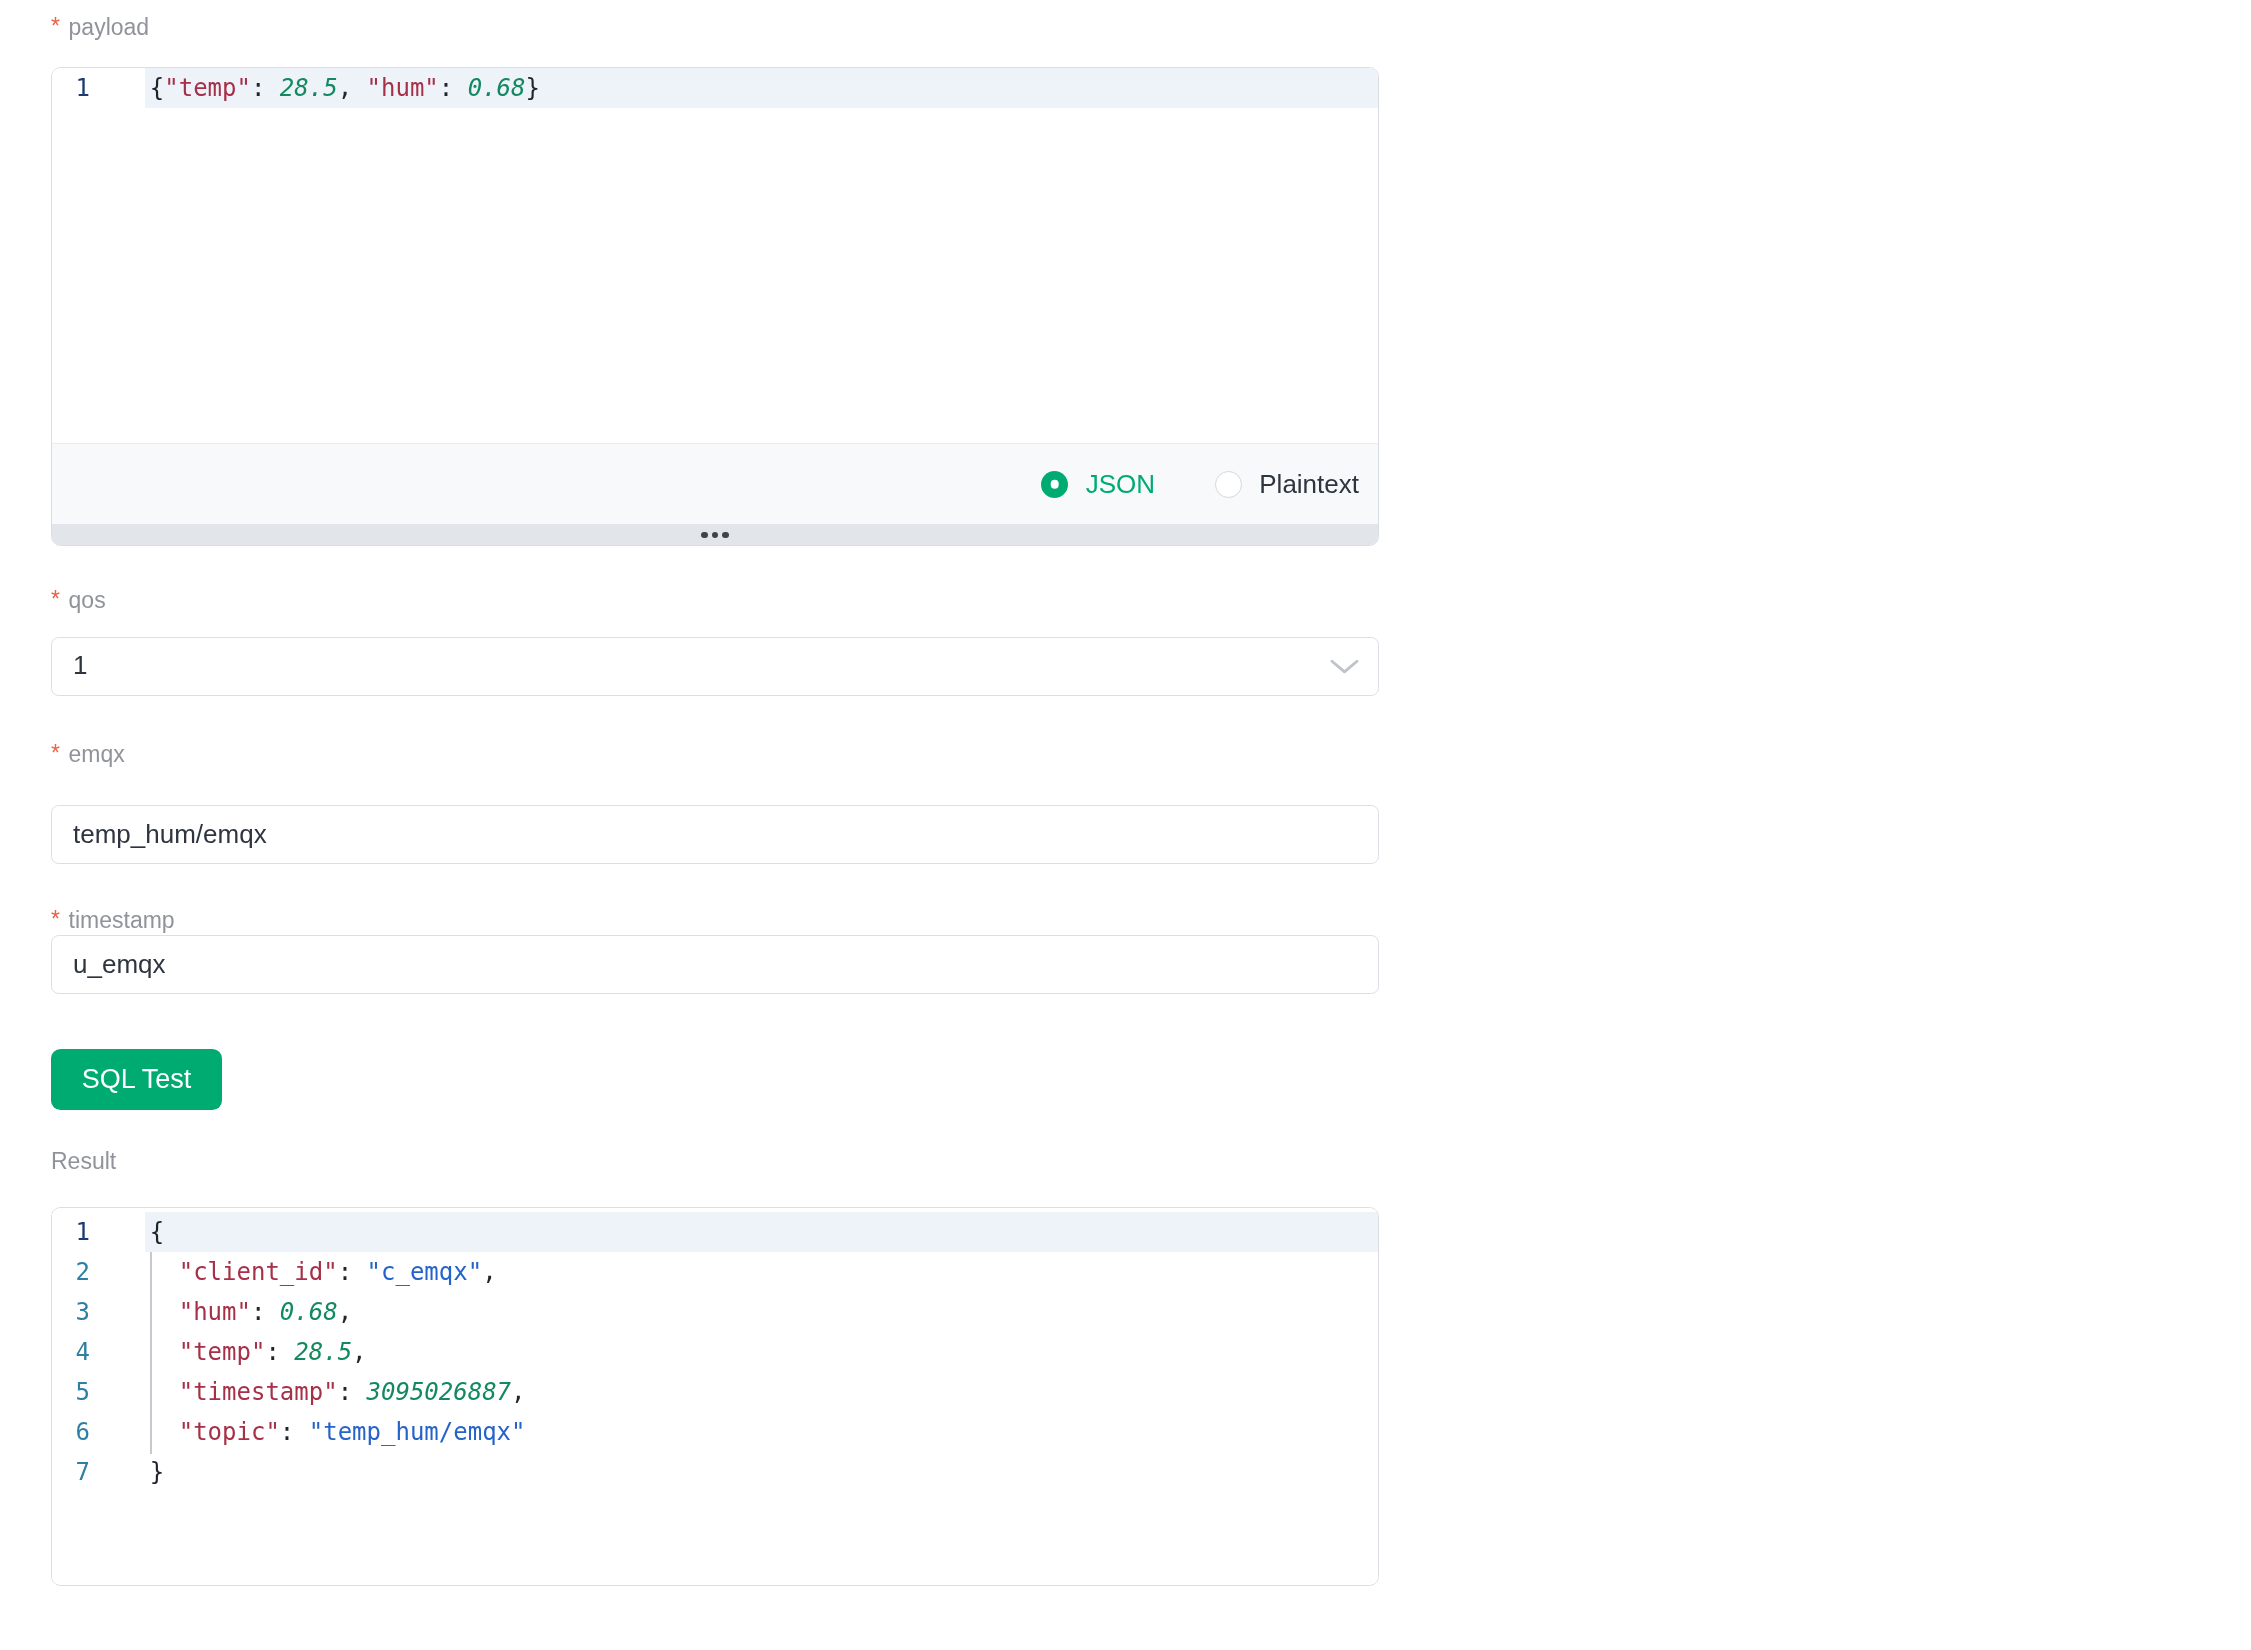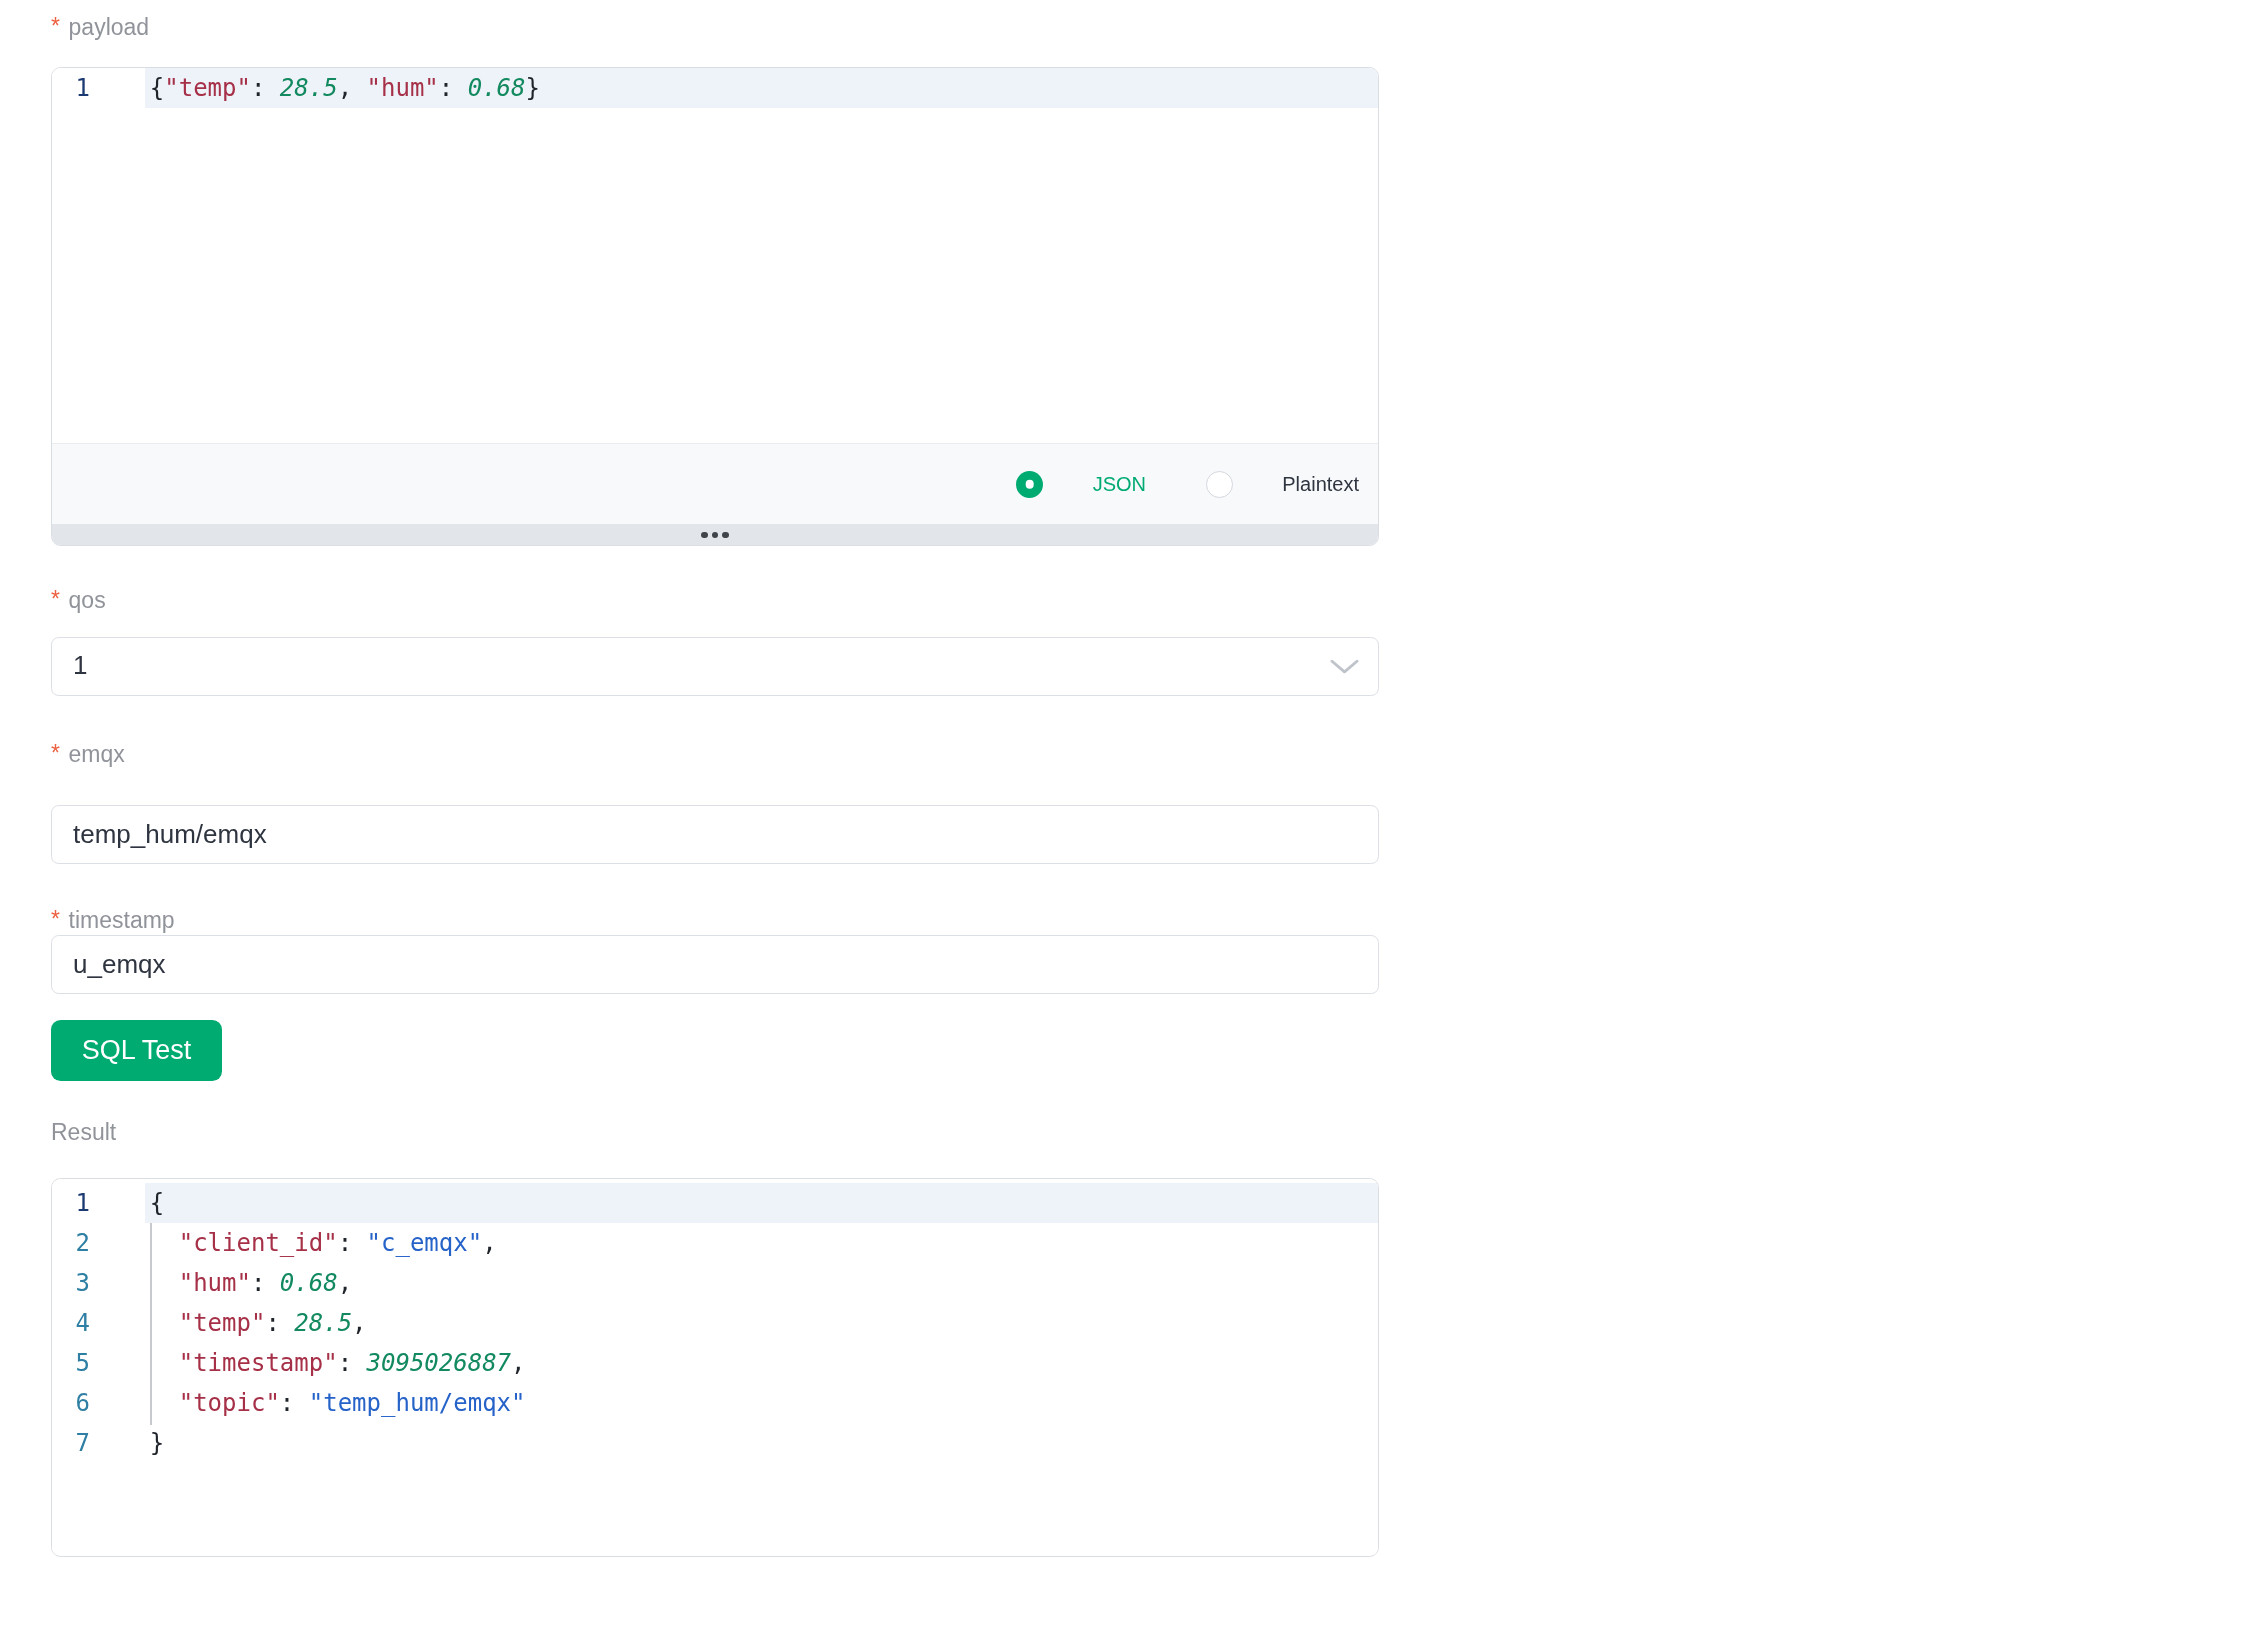--- a/index.html
+++ b/index.html
@@ -45,37 +45,37 @@
 
   
   .editor-footer { height:81px; border-top:1.9px solid #eaecef; background:#f7f9fb;
     display:flex; align-items:center; justify-content:flex-end; gap:60px; padding-right:19px; }
   .radio-item { display:flex; align-items:center; gap:17.3px; cursor:pointer; }
   .radio { width:27px; height:27px; border-radius:50%; flex:none; position:relative; }
   .radio.checked { background:#00ab72; }
   .radio.checked::after { content:""; position:absolute; left:50%; top:50%; width:8.6px; height:8.6px;
     border-radius:50%; background:#fff; transform:translate(-50%,-50%); }
   .radio.unchecked { background:#fff; border:1.9px solid #d4d7dd; }
-  .radio-label { font-size:20px; color:#2f3540;margin-left:32px; }
+  .radio-label { font-size:26px; color:#2f3540; }
   .radio-label.on { color:#00ab72; }
 
   
   .editor-strip { height:21px; background:#e2e5e9; display:flex; align-items:center;
                   justify-content:center; gap:3.8px; cursor:row-resize; }
   .dot { width:6.7px; height:6.7px; border-radius:50%; background:#3f444b; }
 
   
   .mt-editor1 { margin-top:25px; }
   .mt-qos-label { margin-top:40px; }
   .mt-select { margin-top:22px; }
   .mt-topic-label { margin-top:44px; }
   .mt-topic-input { margin-top:36px; }
   .mt-user-label { margin-top:42px; }
   .mt-user-input { }
-  .mt-button { margin-top:26px; }
+  .mt-button { margin-top:55px; }
   .mt-result-label { margin-top:37px; }
   .mt-result-editor { margin-top:31px; }
   .result-editor { height:379px; }
 </style>
 </head>
 <body>
 
 <div class="page">
 
   

